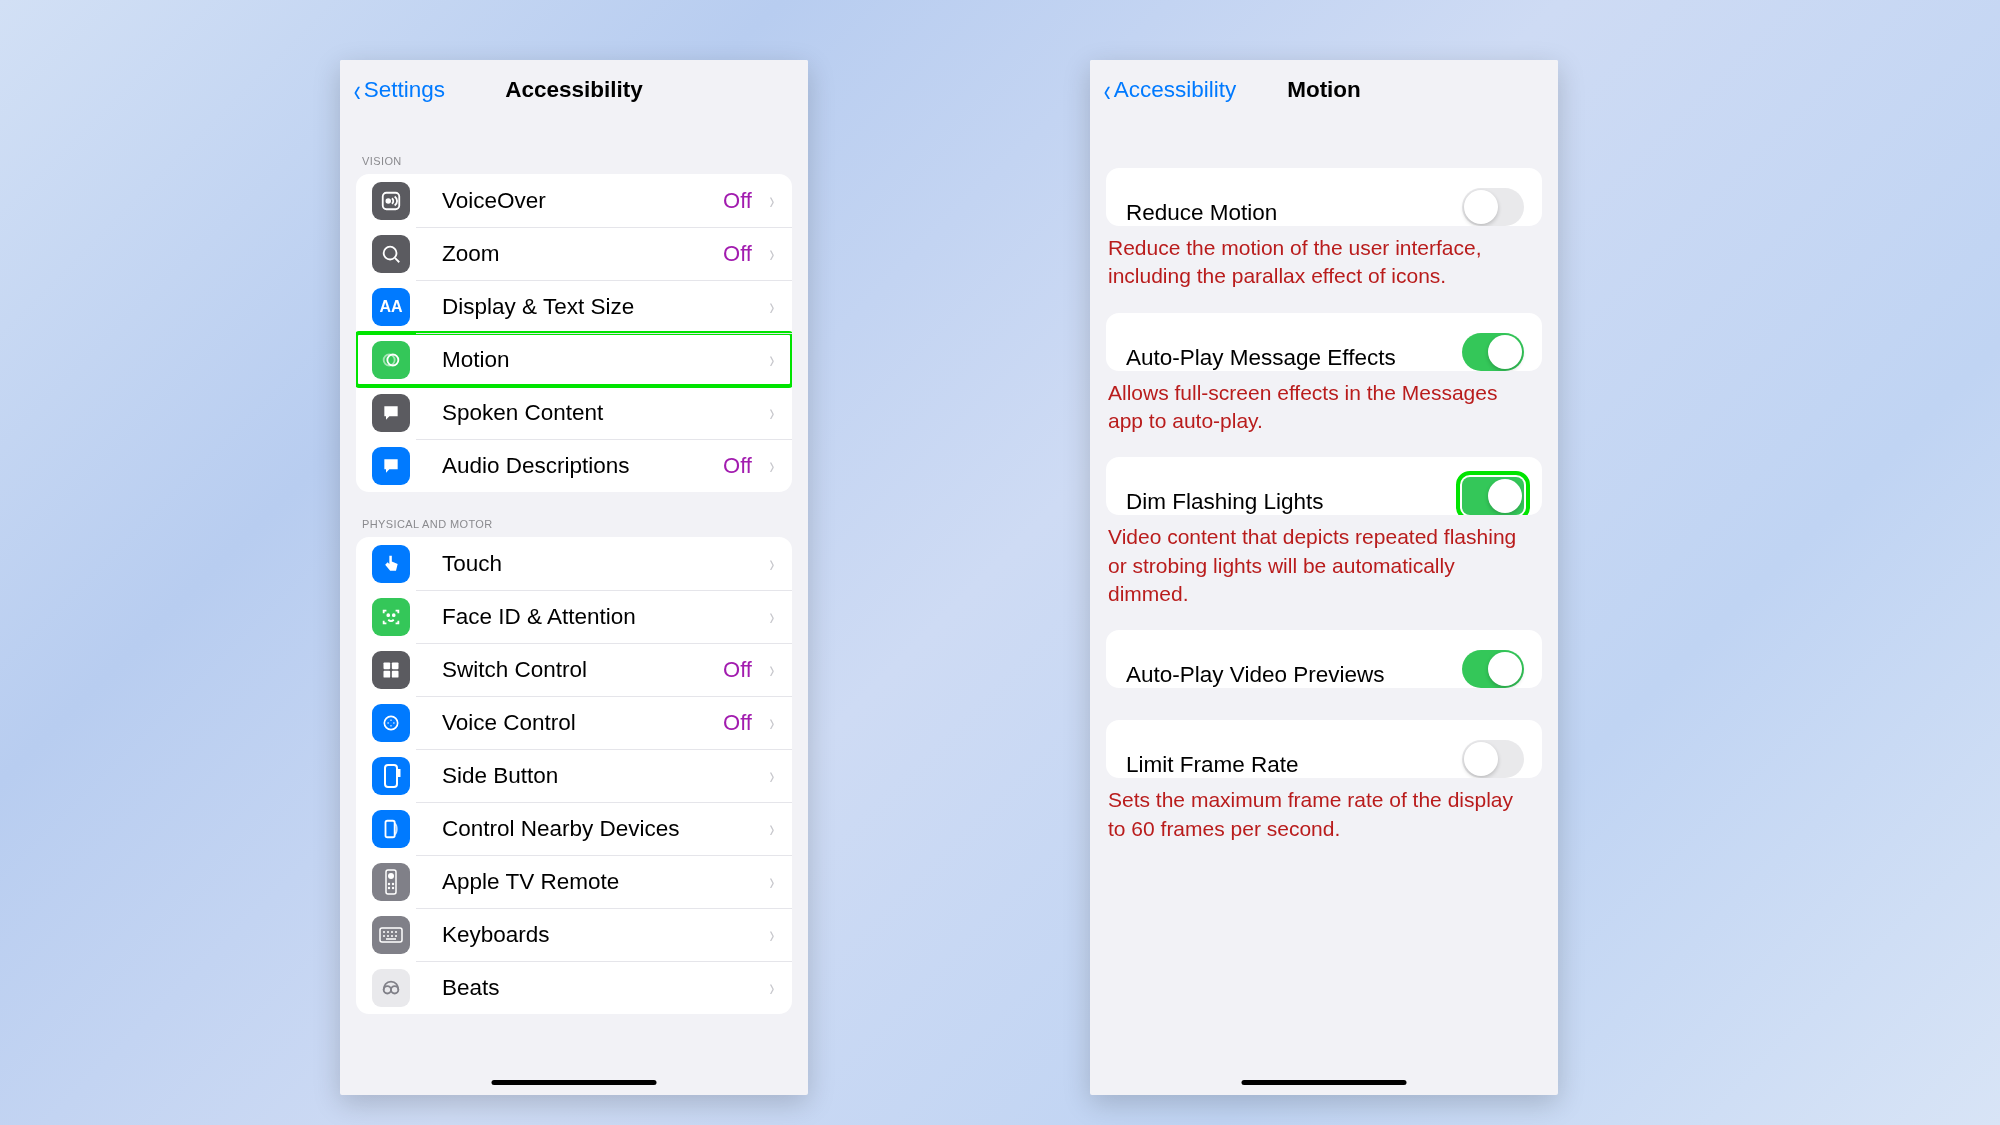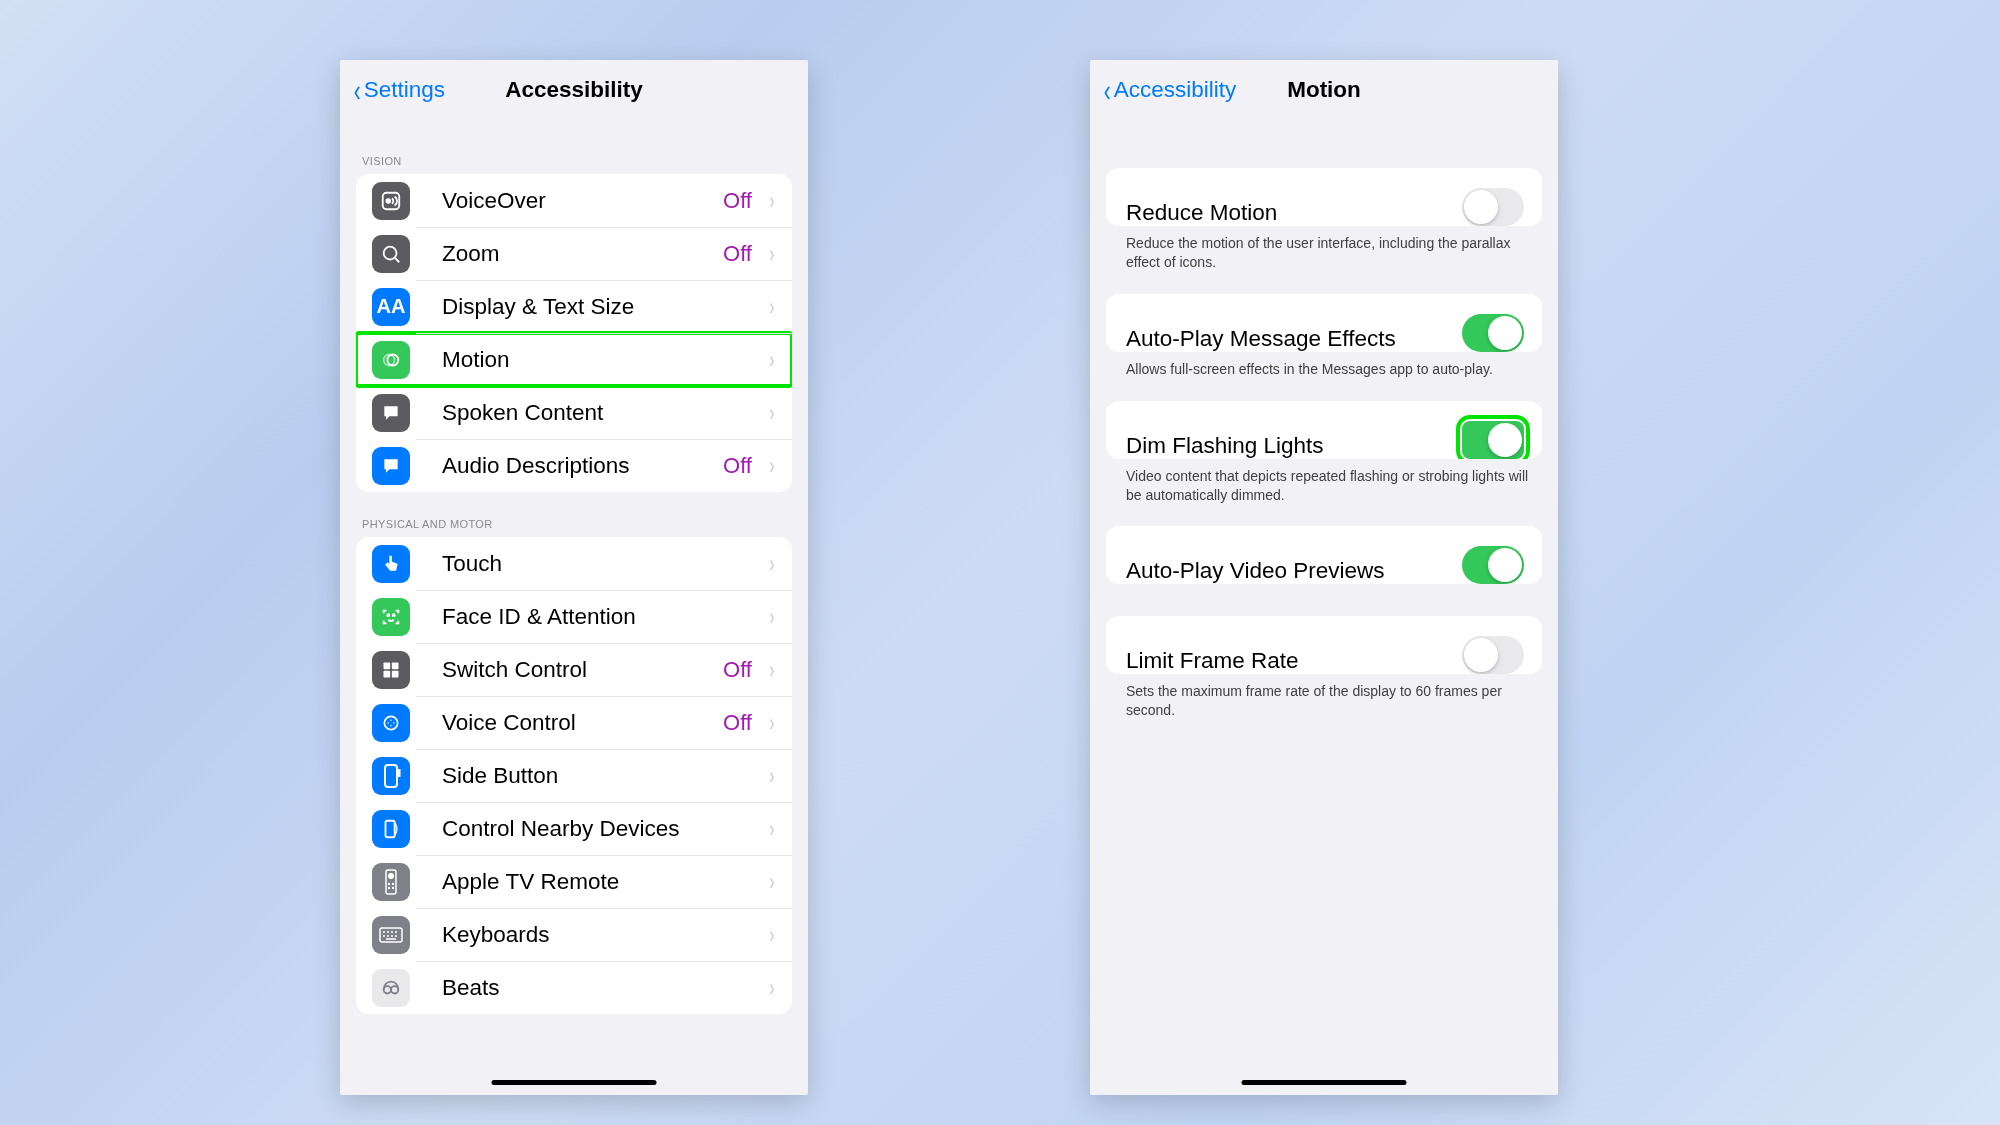--- a/index.html
+++ b/index.html
@@ -111,24 +111,24 @@
   .row2 {
     display: flex;
     align-items: flex-end;
     min-height: 58px;
     padding: 0 18px 0 20px;
     position: relative;
   }
   .row2 .label2 { flex: 1; color: #000; font-size: 22.5px; }
 
   .footer-text {
-    color: #404040;
-    font-size: 14px;
+    color: #b91c1c;
+    font-size: 21px;
     line-height: 1.35;
-    padding: 4px 22px 12px 36px;
+    padding: 4px 22px 12px 18px;
     margin-top: -10px;
     margin-bottom: 10px;
   }
 
   .toggle {
     width: 62px;
     height: 38px;
     border-radius: 19px;
     position: relative;
     flex: none;
@@ -201,21 +201,21 @@
             <circle cx="11" cy="11" r="7"></circle>
             <path d="M21 21l-4.5-4.5"></path>
           </svg>
       </div>
       <div class="label">Zoom</div>
       <div class="value">Off</div>
       <div class="chev-r">›</div>
     </div>
 
     <div class="row">
-      <div class="icon bg-blue" style="font-size:20px;">AA</div>
+      <div class="icon bg-blue" style="font-size:16px;">AA</div>
       <div class="label">Display &amp; Text Size</div>
       <div class="chev-r">›</div>
     </div>
 
     <div class="row highlight">
       <div class="icon bg-green">
         <svg width="22" height="22" viewBox="0 0 24 24" fill="none" stroke="#fff" stroke-width="2">
             <circle cx="14" cy="12" r="6"></circle>
             <circle cx="10" cy="12" r="6" stroke-opacity="0.55"></circle>
           </svg>

